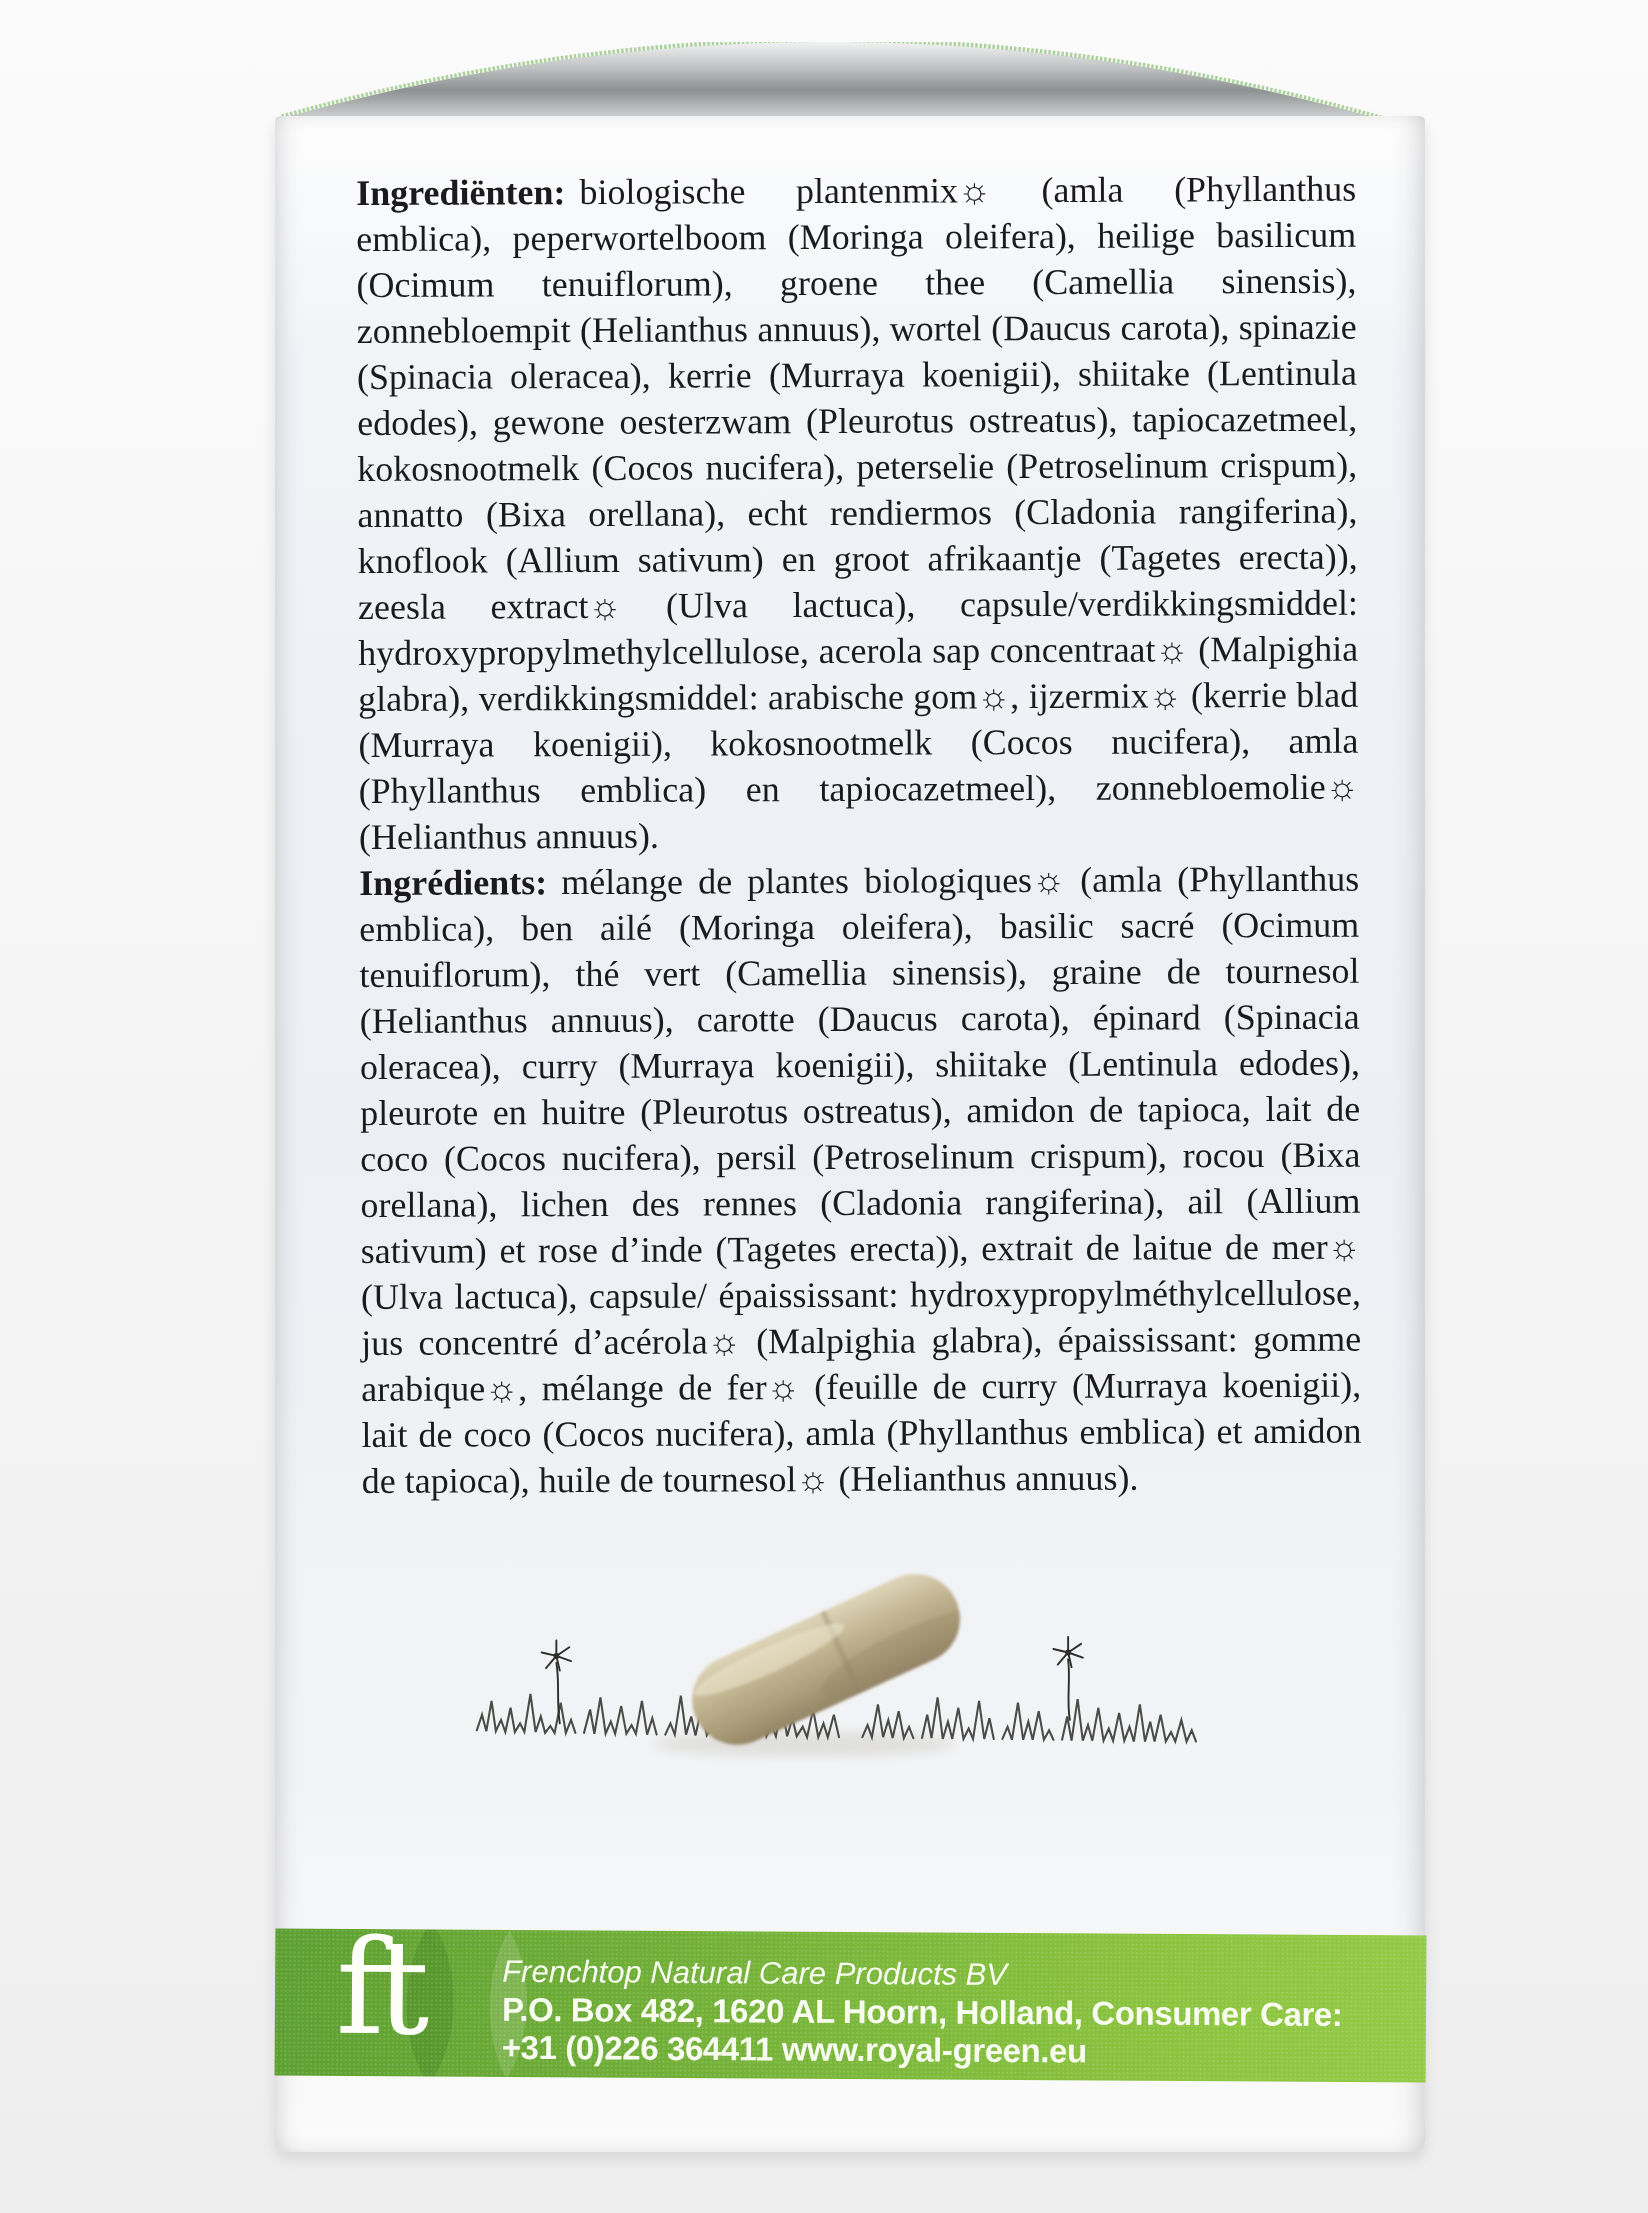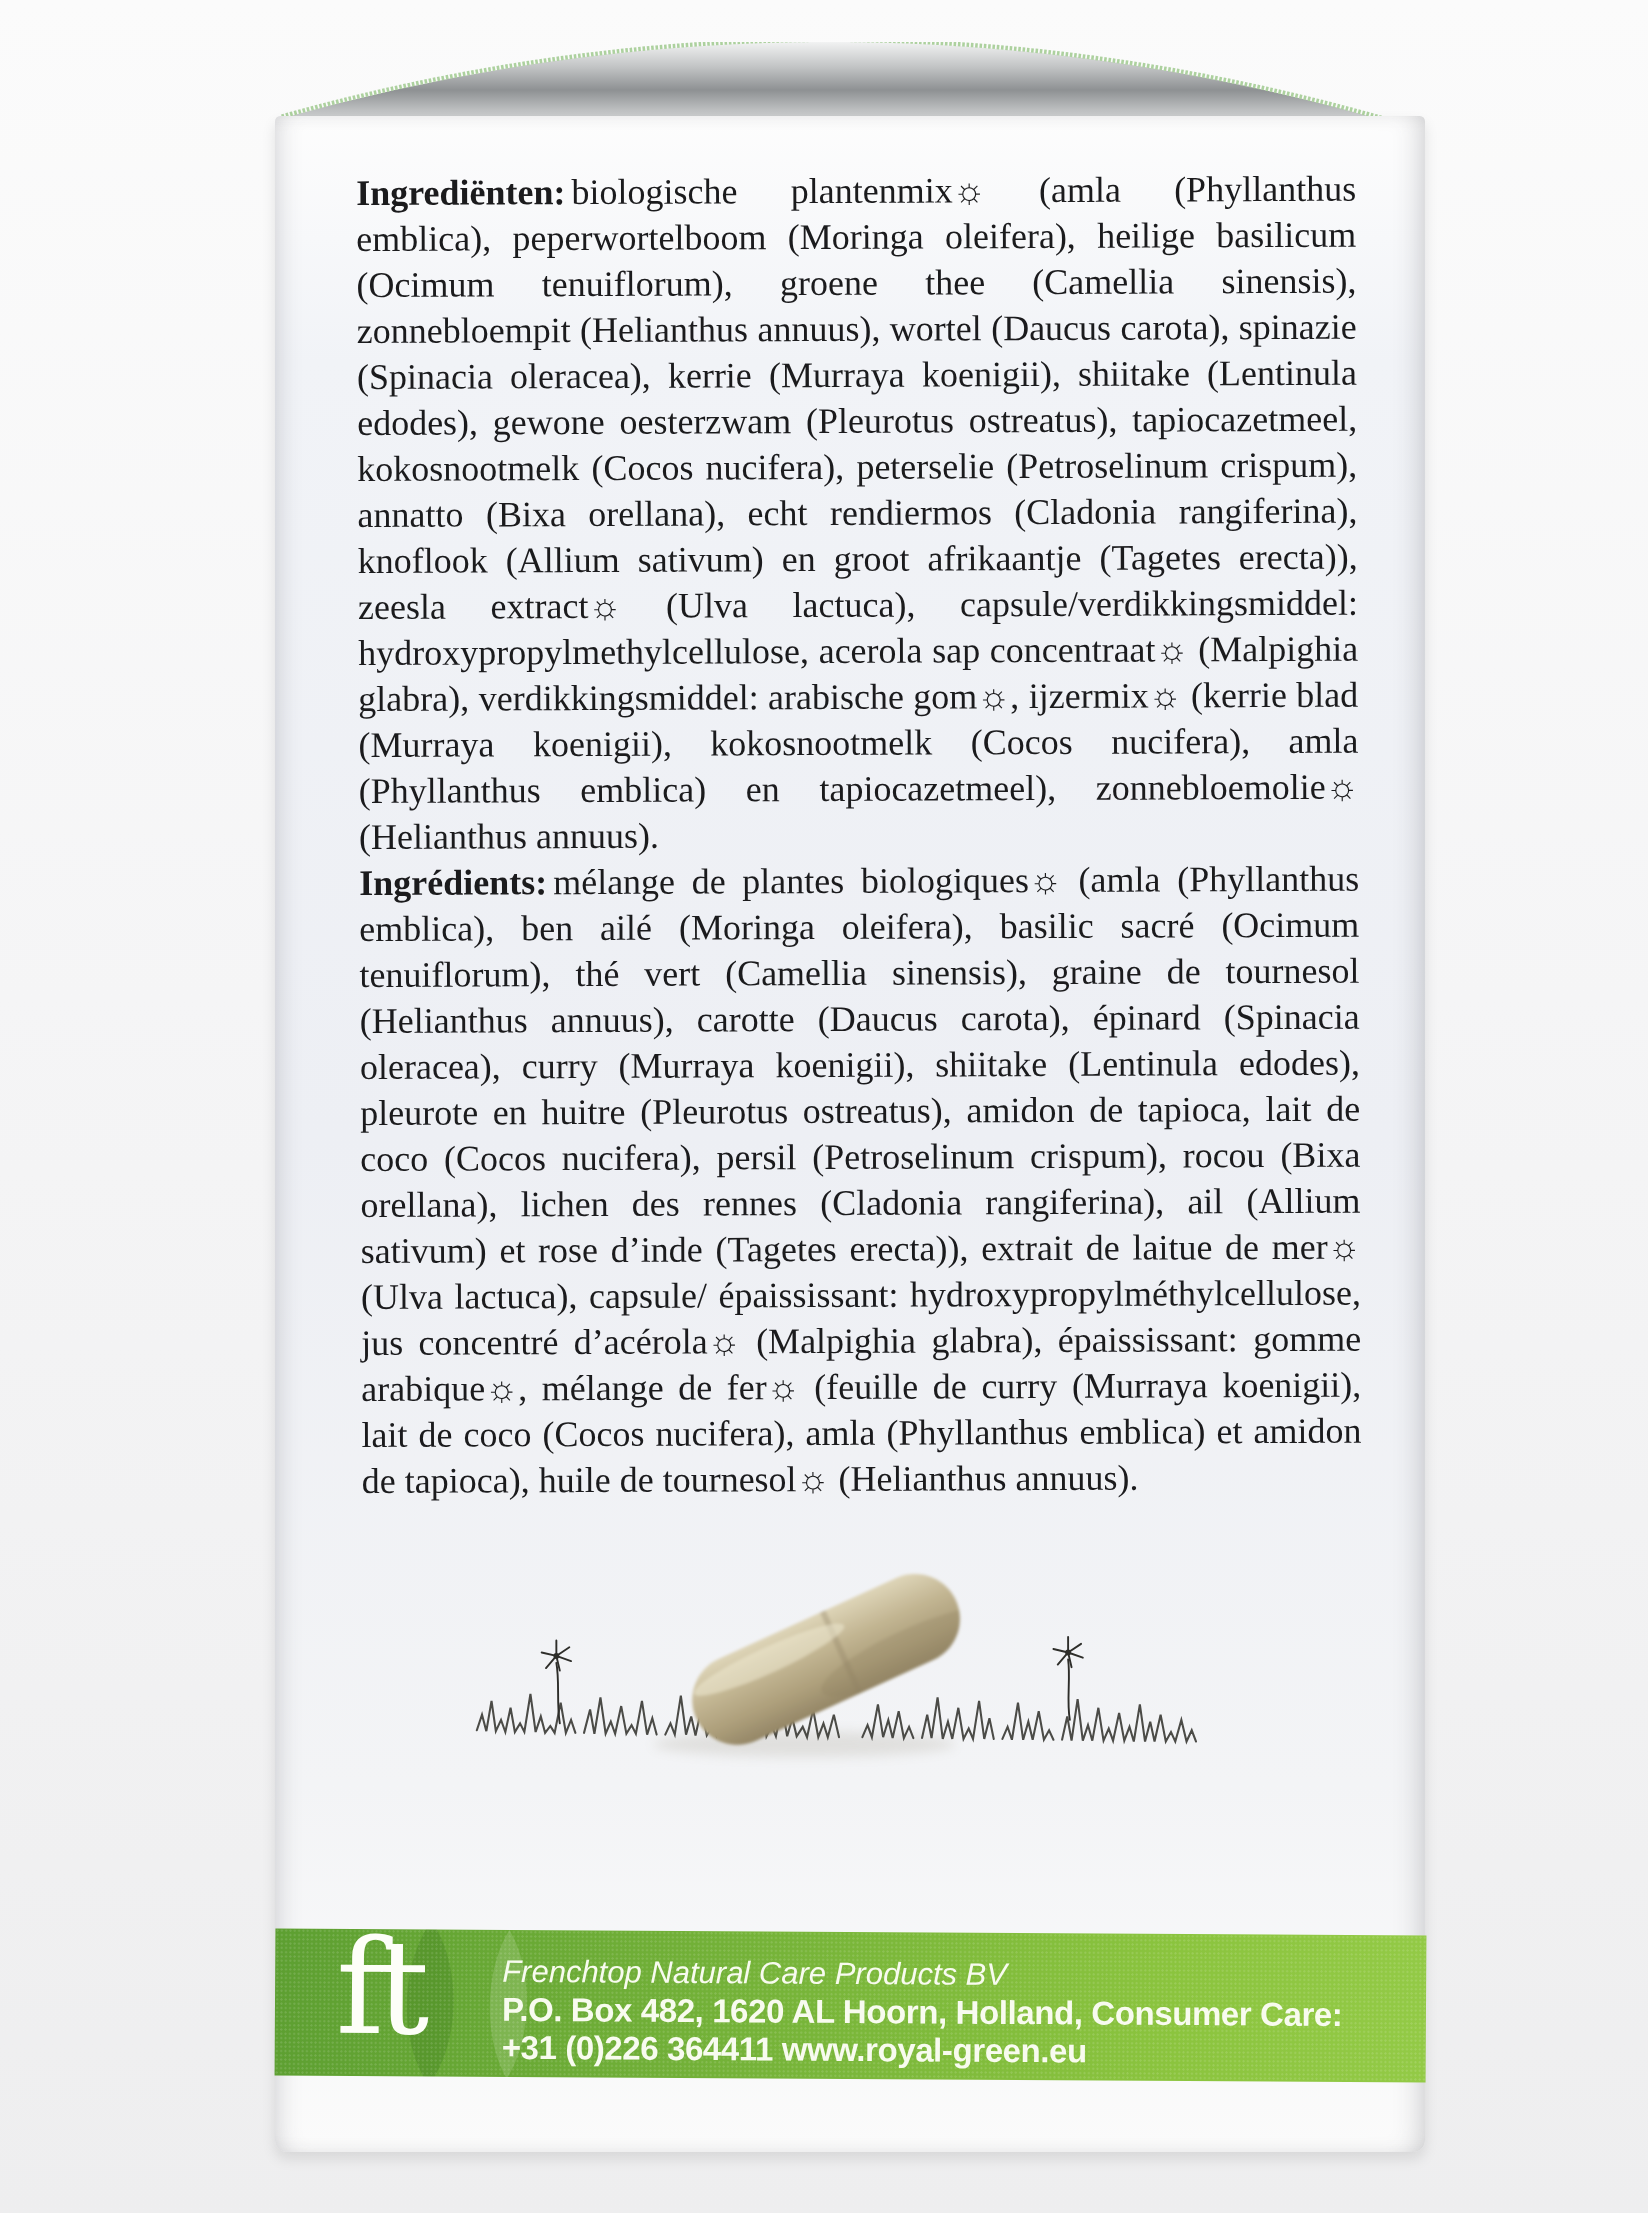--- a/index.html
+++ b/index.html
@@ -21,21 +21,21 @@
       inset -17.3px 0 29px -15.6px rgba(60,60,70,.28),
       0 7px 14px rgba(0,0,0,.10);
   }
   .ingredients {
     position:absolute; left:83px; right:71px; top:128px;
     transform: rotate(-0.25deg); transform-origin: left top;
     font-size:36px; line-height:46px; color:#1b1b1d;
     text-align: justify; text-justify: inter-word;
   }
   .ingredients p { margin:0; }
-  .ing-label { font-weight:700; margin-right:6px; }
+  .ing-label { font-weight:700; margin-right:14px; }
   .illu-svg { position:absolute; left:190px; top:1529px; width:778px; height:201px; }
   .band {
     position:absolute; left:1.7px; right:1.7px; top:1890px; height:147px;
     transform: rotate(0.35deg); transform-origin:center;
     background: linear-gradient(93deg, #5d9f31 0%, #74b238 40%, #8bc43e 78%, #93ca46 100%);
     overflow:hidden;
   }
   .band::after {
     content:""; position:absolute; inset:0;
     background-image: radial-gradient(rgba(255,255,255,.13) 0.9px, transparent 1.3px);

